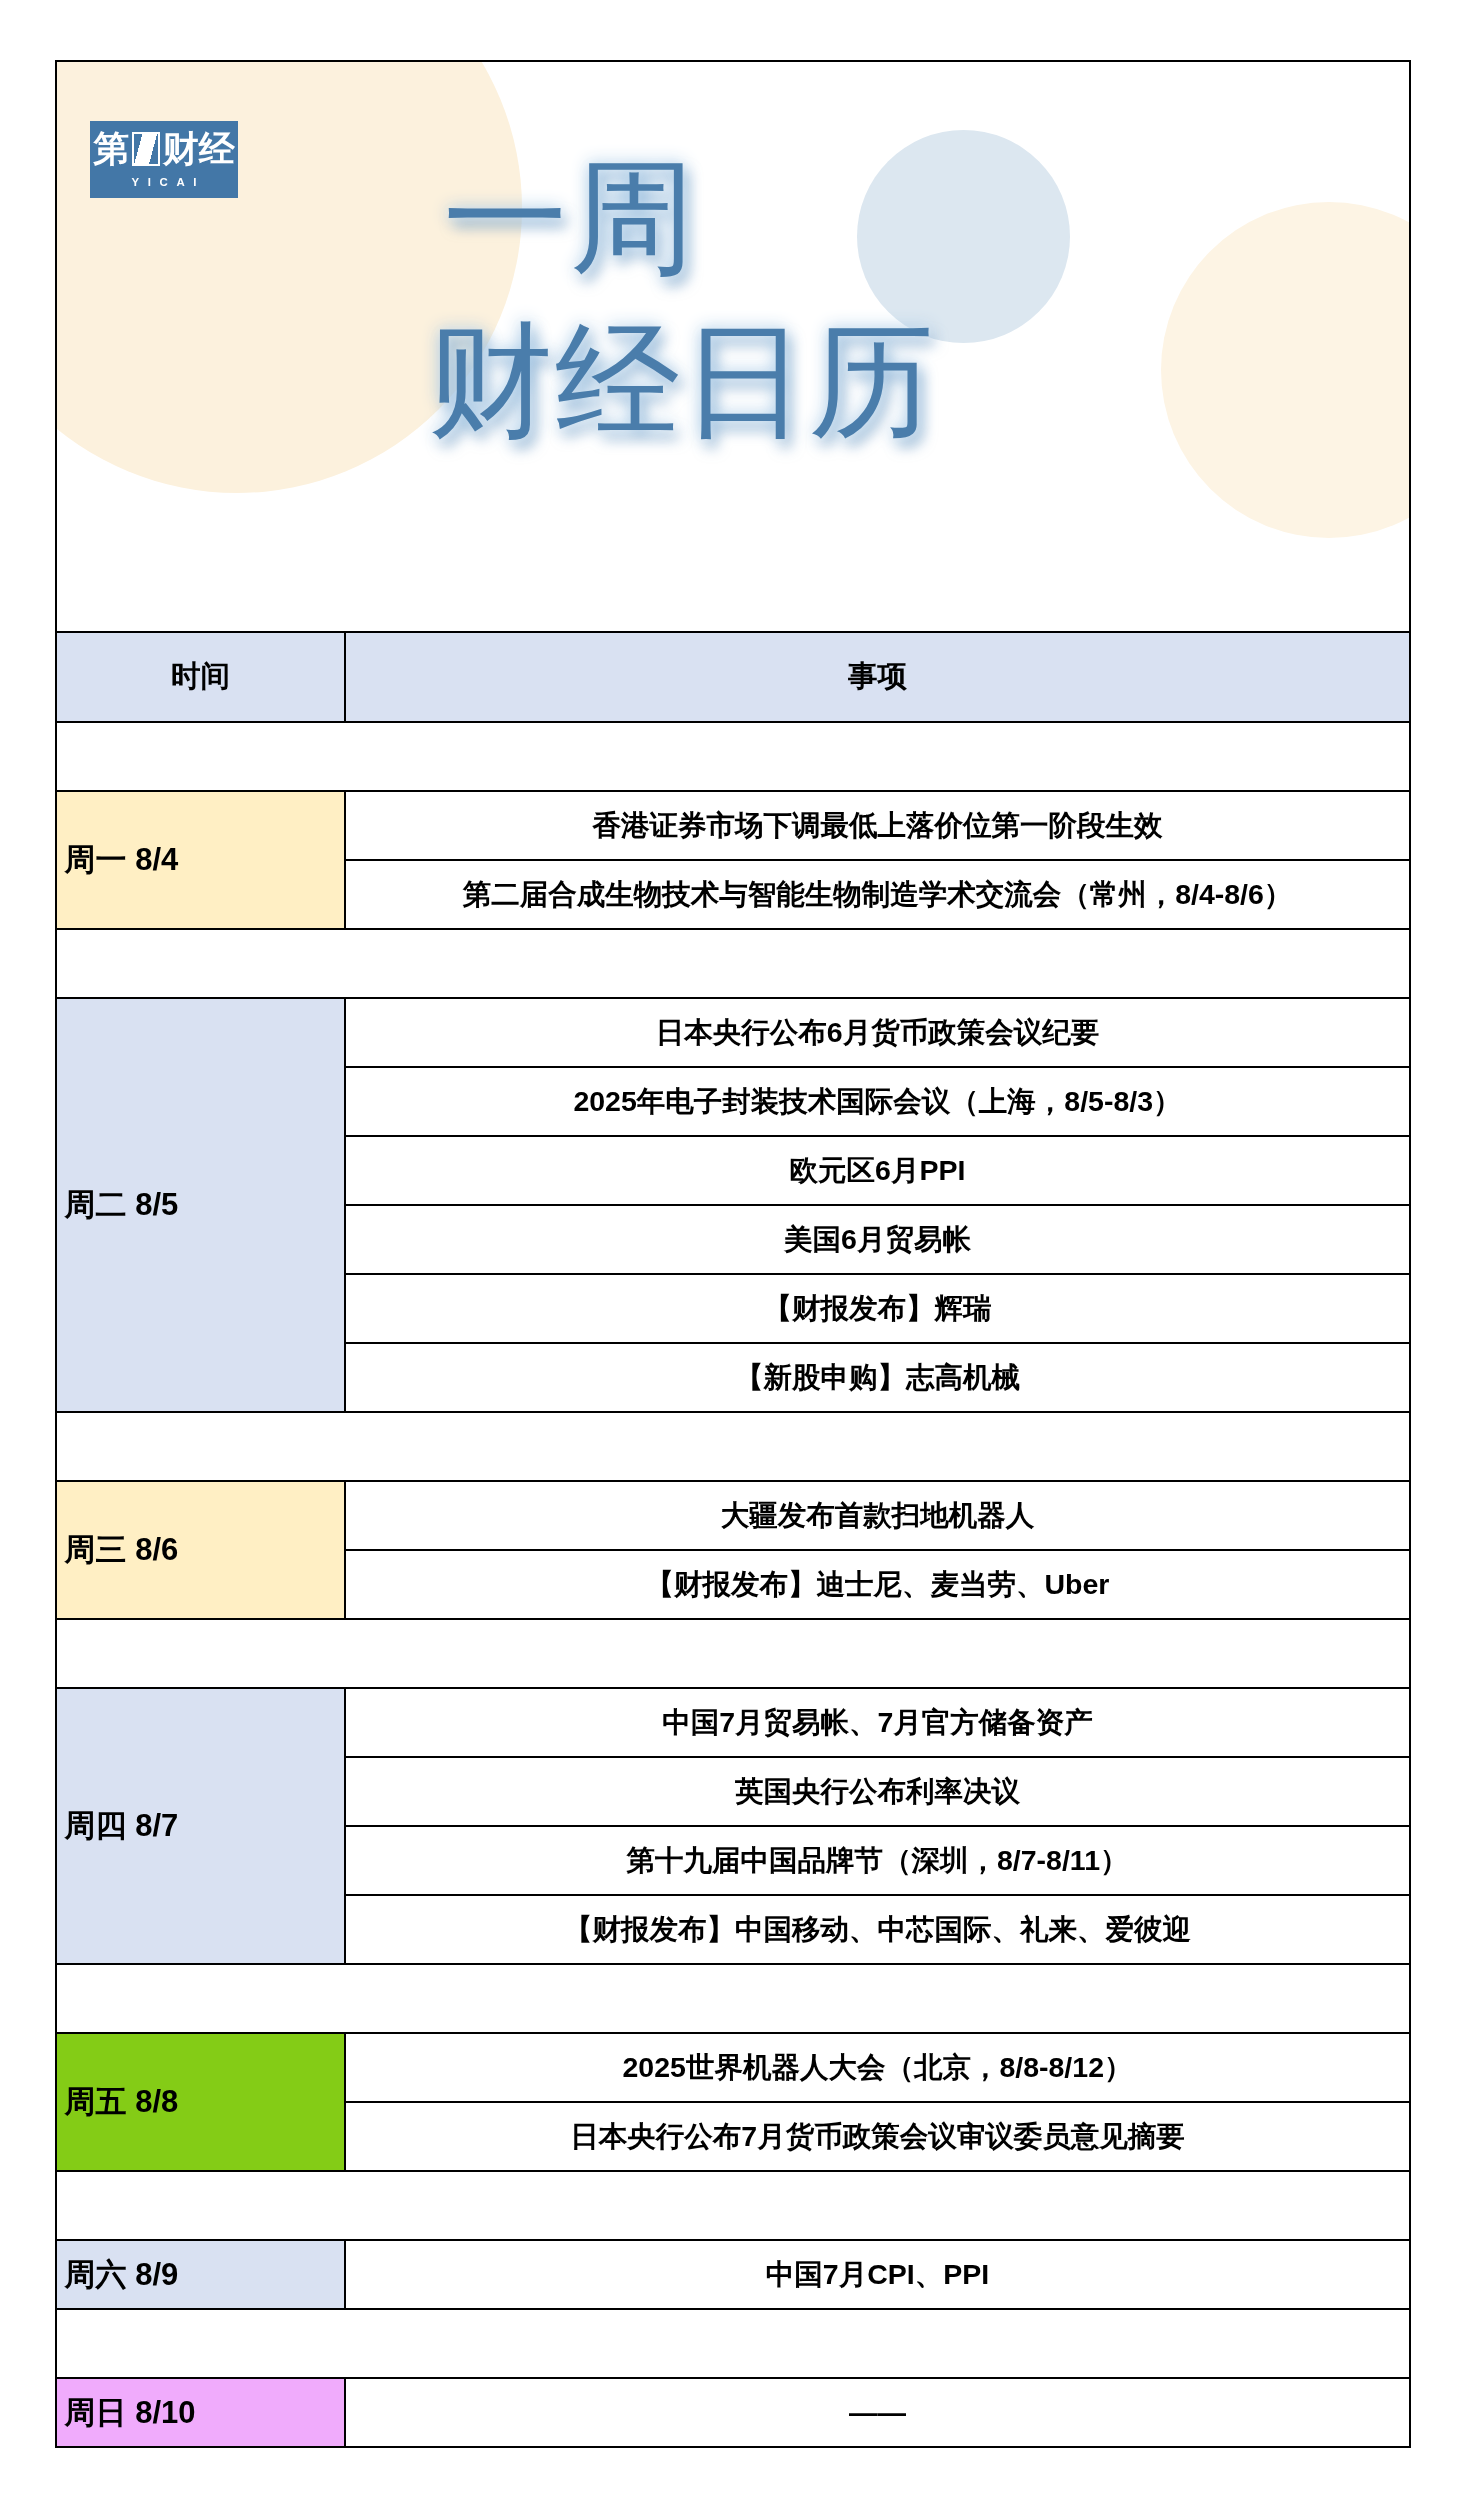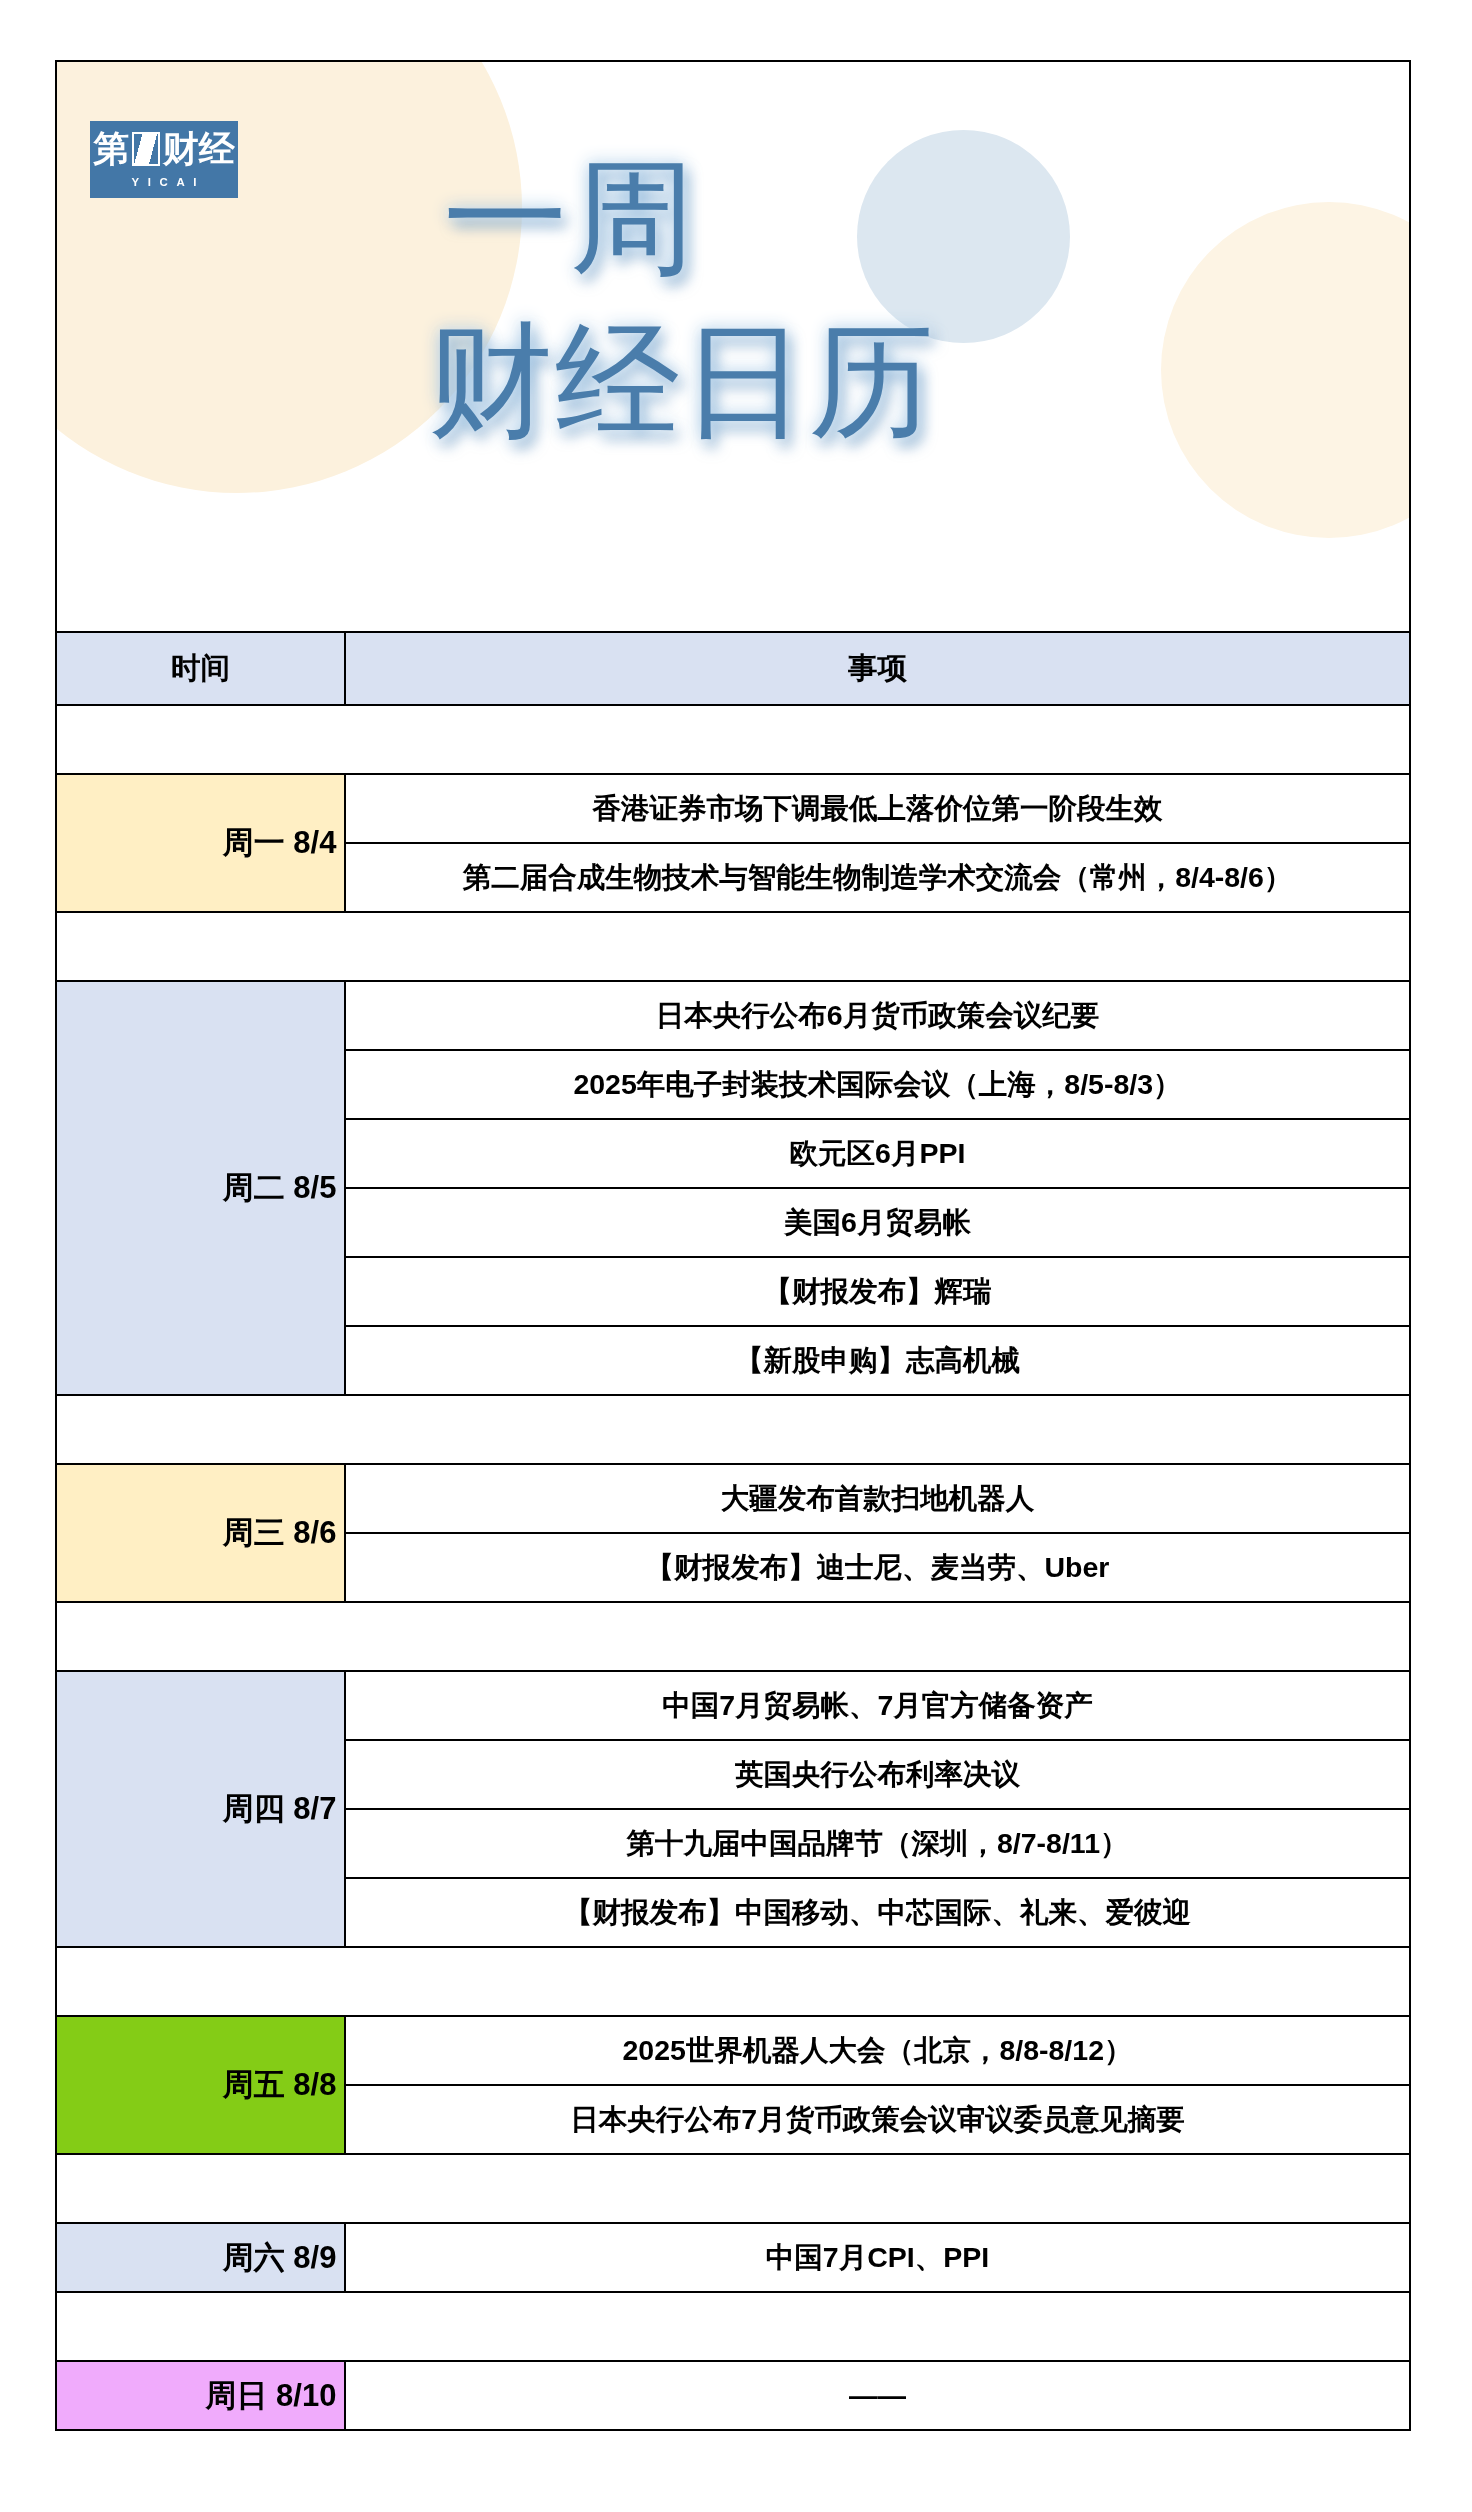--- a/index.html
+++ b/index.html
@@ -37,25 +37,25 @@
     text-shadow:0 0 17px rgba(156,196,230,0.95), 0 0 7.6px rgba(255,255,255,0.5),
                 5.7px 8.6px 13.3px rgba(108,150,190,0.65);
   }
   .t1{margin-left:382px;}
   .t2{margin-left:367px;}
 
   
   table.cal{width:100%;border-collapse:collapse;table-layout:fixed;background:#fff;}
   col.col-time{width:289px;}
   table.cal th, table.cal td{border:2.9px solid #000;padding:0 7.6px;box-sizing:border-box;}
-  tr.head-row{height:73px;}
+  tr.head-row{height:90px;}
   table.cal th{font-size:29.5px;font-weight:700;text-align:center;}
   tbody tr{height:69px;}
   td.gap-cell{background:#fff;border-left:2.9px solid #000;border-right:2.9px solid #000;}
-  td.day-cell{text-align:right;font-size:31px;font-weight:700;vertical-align:middle;}
+  td.day-cell{text-align:left;font-size:31px;font-weight:700;vertical-align:middle;}
   td.event-cell{text-align:center;font-size:28.5px;font-weight:600;vertical-align:middle;}
 </style>
 </head>
 <body>
 
 <div class="card">
 
   <div class="hero">
     <div class="circle c1" style="background: rgb(252, 241, 221);"></div>
     <div class="circle c2" style="background: rgb(220, 231, 240);"></div>

